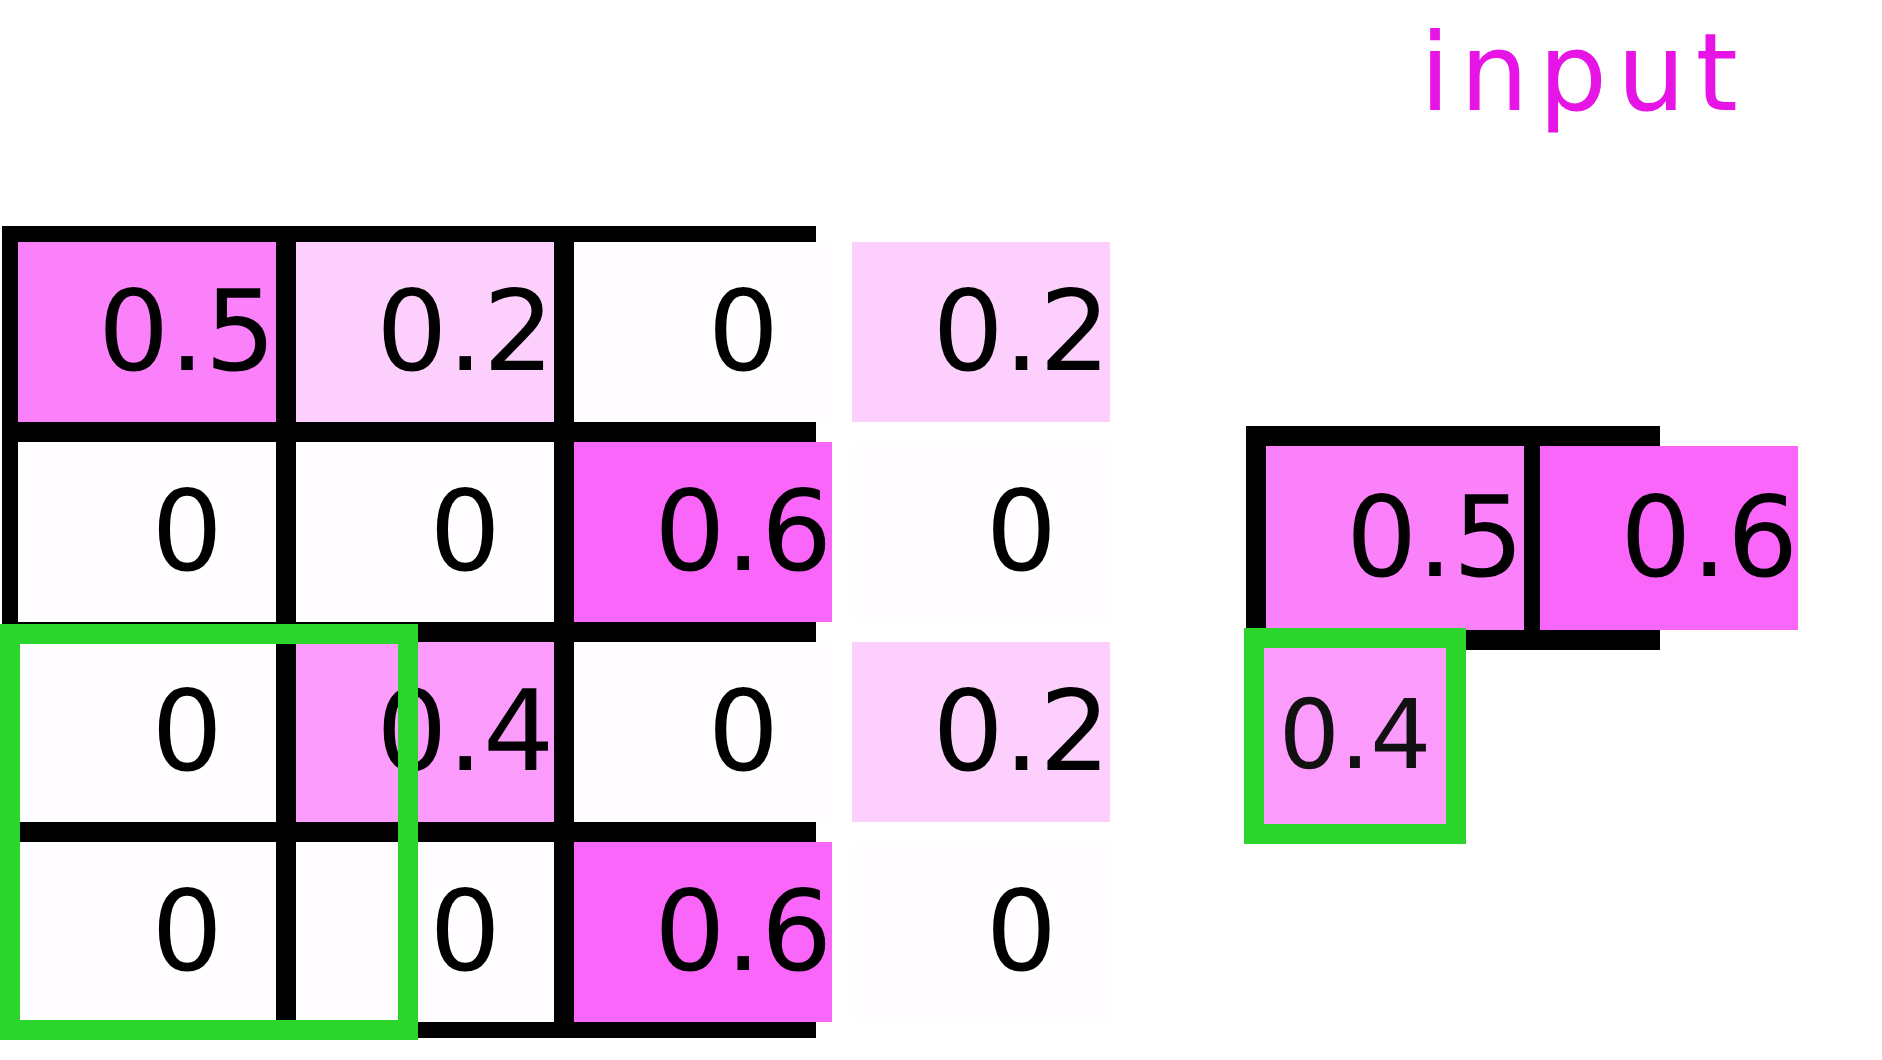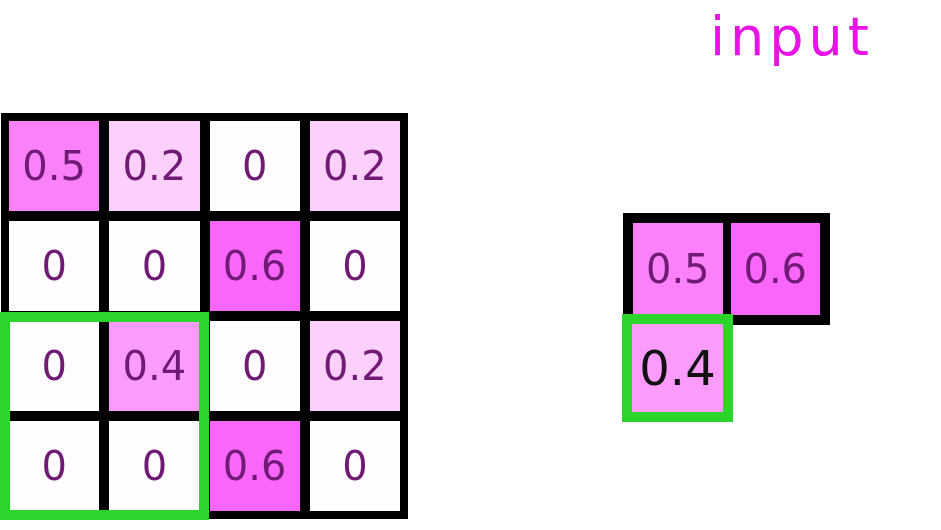--- a/index.html
+++ b/index.html
@@ -34,22 +34,23 @@
     padding: 8px;
     display: grid;
     grid-template-columns: repeat(4, 1fr);
     grid-template-rows: repeat(4, 1fr);
     gap: 10px;
   }
   .cell {
     display: flex;
     align-items: center;
     justify-content: center;
-    font-size: 40px;
-    color: #701a75;
+    font-size: 56px;
+    color: #000000;
+    padding-left: 40px;
   }
   .input-highlight {
     position: absolute;
     left: 0px; top: 312px;
     width: 209px; height: 208px;
     box-sizing: border-box;
     border: 10px solid #2bd52b;
     pointer-events: none;
   }
 

